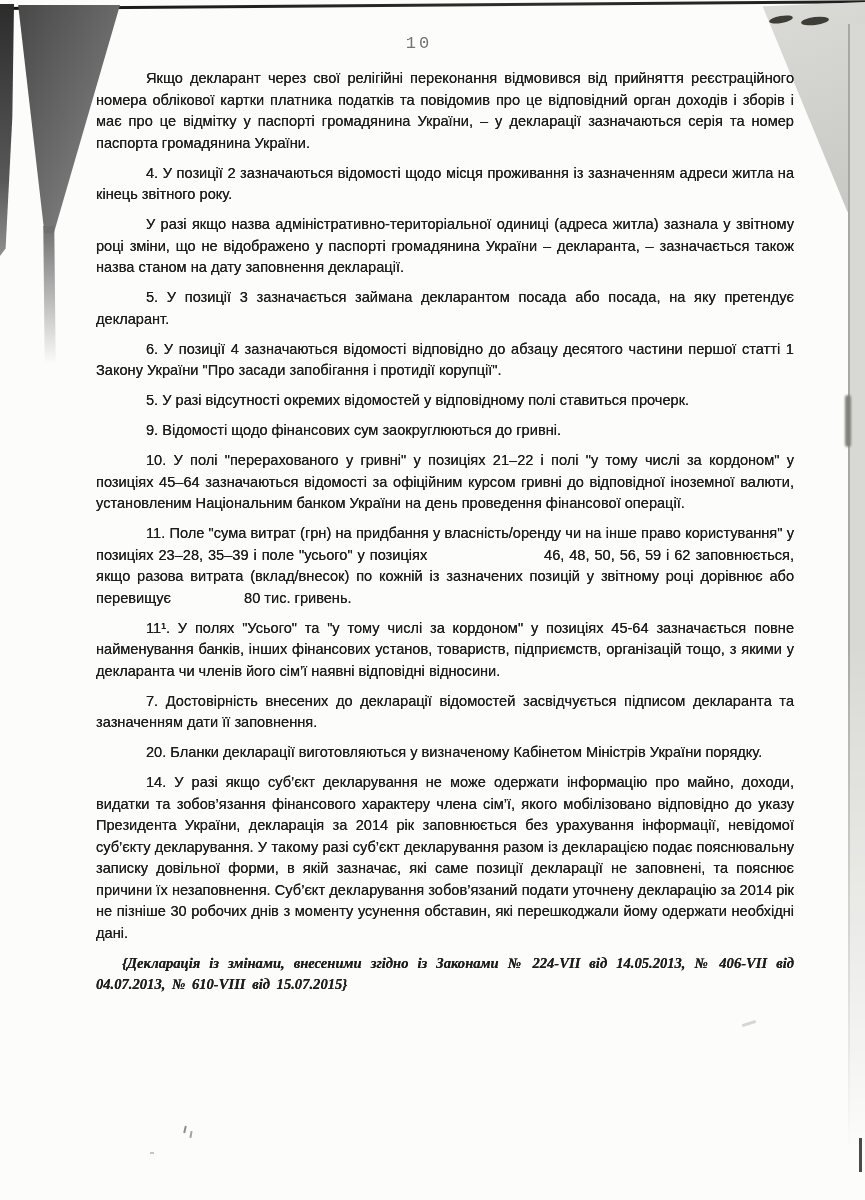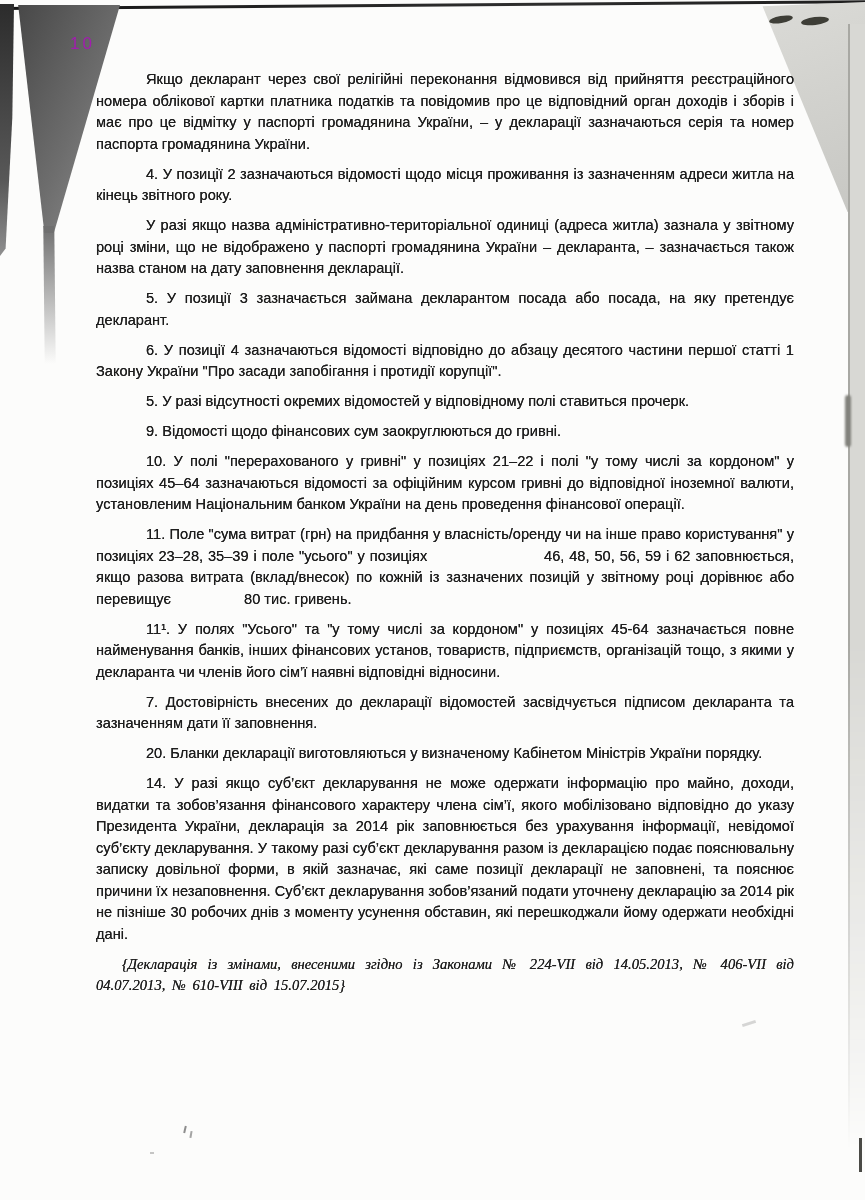--- a/index.html
+++ b/index.html
@@ -53,35 +53,36 @@
   .mark-br{position:absolute;left:859px;top:1138px;width:3px;height:34px;background:#4a4a46;}
   .speck{position:absolute;background:#8d8d8d;}
   .speck-1{left:184px;top:1126px;width:2px;height:7px;transform:rotate(14deg);}
   .speck-2{left:190px;top:1131px;width:2px;height:7px;transform:rotate(10deg);opacity:.8;}
   .speck-3{left:150px;top:1152px;width:4px;height:2px;opacity:.5;}
   .speck-4{left:742px;top:1022px;width:14px;height:3px;transform:rotate(-18deg);opacity:.35;}
   
   .content{position:absolute;left:96px;top:34px;width:698px;}
   .page-num{
     position:relative;left:-26px;
-    font-family:Liberation Sans, sans-serif;
-    font-size:17px;letter-spacing:3px;color:#a21caf;
+    text-align:center;
+    font-family:Liberation Mono, monospace;
+    font-size:17px;letter-spacing:3px;color:#737373;
     margin:0 0 15px 0;
   }
   .content p{
     margin:0 0 8.5px 0;
     font-size:14.6px;line-height:21.5px;
     color:#1e1e1e;text-align:justify;
     text-shadow:0 0 .3px #1e1e1e;
   }
   .content p.indent{text-indent:50px;}
   .footnote{
     margin-top:15px;
     font-family:"Liberation Serif",serif;
-    font-style:italic;font-weight:normal;
+    font-style:italic;font-weight:bold;
     font-size:15.3px;line-height:21.5px;
     color:#15151b;text-align:justify;text-indent:26px;
     word-spacing:3px;
   }
 </style>
 </head>
 <body>
 
 <div class="scan">
 

